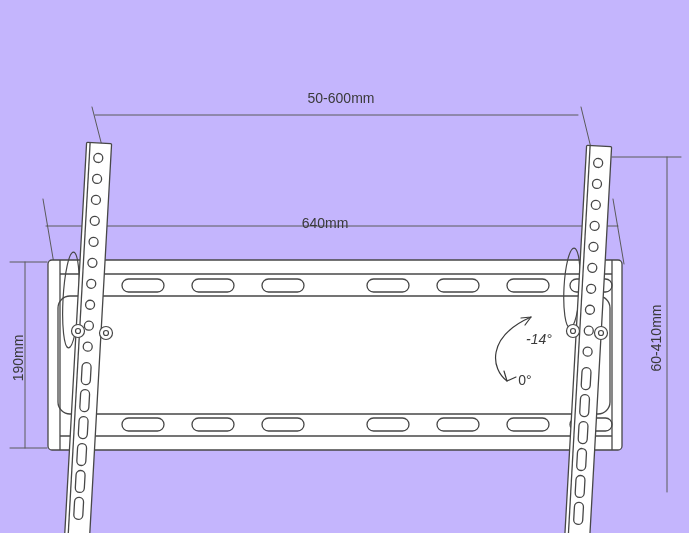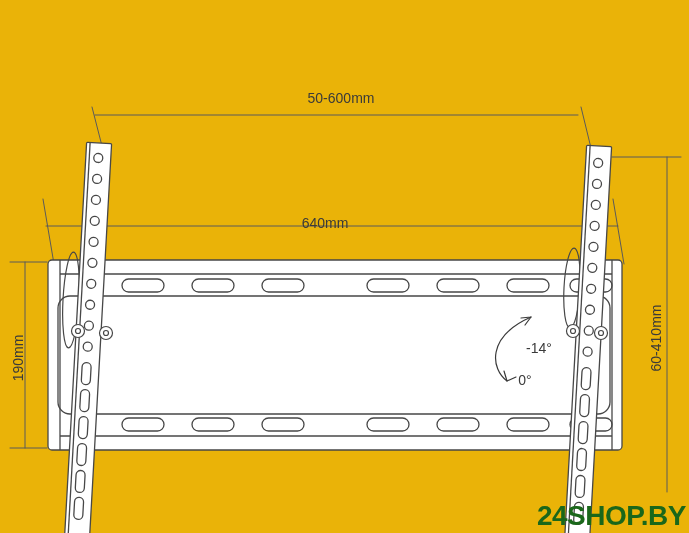--- a/index.html
+++ b/index.html
@@ -1,19 +1,19 @@
 <!DOCTYPE html>
 <html><head>
 <meta charset="utf-8">
 <style>
   html,body { margin:0; padding:0; background:#fff; }
   .canvas {
     position:relative;
     width:689px; height:533px;
-    background:#eab308;
+    background:#c4b5fd;
     overflow:hidden;
     font-family:"Liberation Sans","DejaVu Sans",sans-serif;
   }
   .canvas svg { position:absolute; left:0; top:0; }
   .dim-label {
     position:absolute;
     font-size:14px;
     color:#3a3a3a;
     white-space:nowrap;
     transform:translate(-50%,-50%);
@@ -177,19 +177,18 @@
   </svg>
 
   <span class="dim-label" style="left:341px; top:98px;">50-600mm</span>
 
   <span class="dim-label" style="left:325px; top:223px;">640mm</span>
 
   <span class="dim-label vertical" style="left:18px; top:358px;">190mm</span>
 
   <span class="dim-label vertical" style="left:656px; top:338px;">60-410mm</span>
 
-  <span class="tilt-label" style="left:539px; top:348px;">-14°</span>
+  <span class="tilt-label" style="left:539px; top:339px;font-style:italic;">-14°</span>
 
   <span class="tilt-label" style="left:525px; top:380px;">0°</span>
 
-  <div class="watermark">24SHOP.BY</div>
 
 </div>
 
 </body></html>

